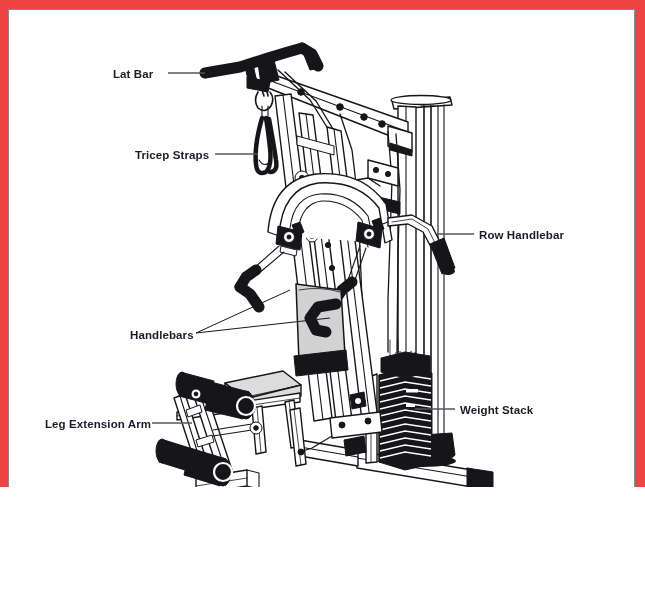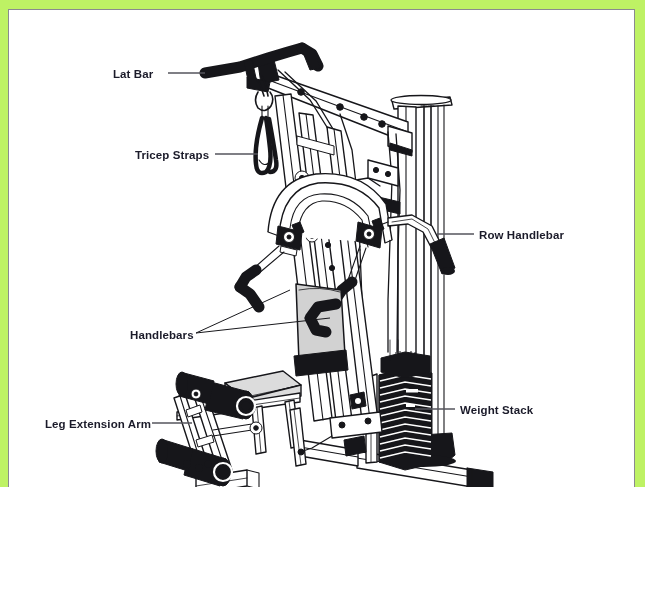--- a/index.html
+++ b/index.html
@@ -4,21 +4,21 @@
 <style>
   html, body {
     margin: 0;
     padding: 0;
     background: #ffffff;
   }
   #page {
     position: relative;
     width: 645px;
     height: 487px;
-    background: #bef264;
+    background: #ef4444;
     font-family: "Liberation Sans", sans-serif;
     overflow: hidden;
   }
   #page-border {
     position: absolute;
     left: 8px;
     top: 9px;
     width: 627px;
     height: 571px;
     border: 1px solid #8a8a8f;

